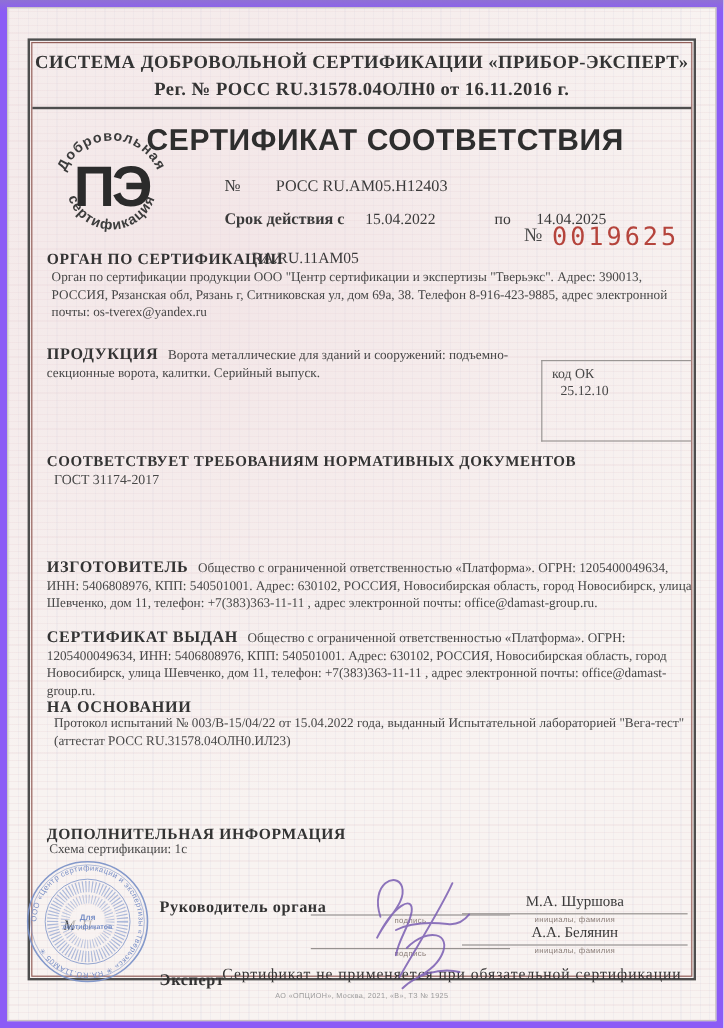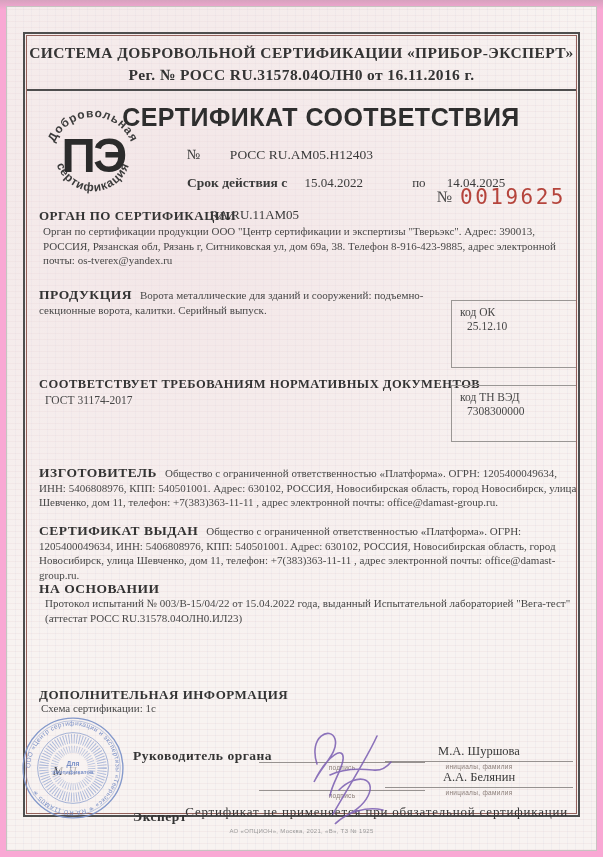--- a/index.html
+++ b/index.html
@@ -1,20 +1,20 @@
 <!DOCTYPE html>
 <html><head>
 <meta charset="utf-8">
 <style>
   html,body{margin:0;padding:0;}
   body{
     width:603px;height:857px;background:#ffffff;position:relative;overflow:hidden;
     font-family:"Liberation Serif", "DejaVu Serif", serif;color:#3c3c3c;
   }
-  .page{position:absolute;inset:0;background:#f9a8d4;}
+  .page{position:absolute;inset:0;background:#8b5cf6;}
   .page::before{content:"";position:absolute;left:0;right:0;top:0;height:10px;
     background:linear-gradient(180deg,rgba(150,150,150,.35),rgba(150,150,150,0));pointer-events:none;}
   .paper{
     position:absolute;inset:6px;border:1px solid #c7c3c1;
     background-color:#f8f3f1;
     background-image:
       radial-gradient(circle at 30% 25%, rgba(238,218,222,.55), rgba(238,218,222,0) 60%),
       repeating-linear-gradient(0deg, rgba(203,152,162,.10) 0 1px, rgba(0,0,0,0) 1px 6px),
       repeating-linear-gradient(90deg, rgba(152,162,203,.08) 0 1px, rgba(0,0,0,0) 1px 8px);
   }
@@ -143,24 +143,20 @@
         <p class="abs body-txt product-p" style="margin:0"><span class="inline-label">ПРОДУКЦИЯ</span><span>Ворота металлические для зданий и сооружений: подъемно-секционные ворота, калитки. Серийный выпуск.</span></p>
 
         <div class="abs codebox codebox1">
           <div class="cb-lbl">код ОК</div>
           <div class="cb-val">25.12.10</div>
         </div>
 
         <div class="abs sec-label conf-label">СООТВЕТСТВУЕТ ТРЕБОВАНИЯМ НОРМАТИВНЫХ ДОКУМЕНТОВ</div>
         <div class="abs body-txt conf-text">ГОСТ 31174-2017</div>
 
-        <div class="abs codebox codebox2">
-          <div class="cb-lbl">код ТН ВЭД</div>
-          <div class="cb-val">7308300000</div>
-        </div>
 
         <p class="abs body-txt manuf-p" style="margin:0"><span class="inline-label">ИЗГОТОВИТЕЛЬ</span><span>Общество с ограниченной ответственностью «Платформа». ОГРН: 1205400049634, ИНН: 5406808976, КПП: 540501001. Адрес: 630102, РОССИЯ, Новосибирская область, город Новосибирск, улица Шевченко, дом 11, телефон: +7(383)363-11-11 , адрес электронной почты: office@damast-group.ru.</span></p>
 
         <p class="abs body-txt issued-p" style="margin:0"><span class="inline-label">СЕРТИФИКАТ ВЫДАН</span><span>Общество с ограниченной ответственностью «Платформа». ОГРН: 1205400049634, ИНН: 5406808976, КПП: 540501001. Адрес: 630102, РОССИЯ, Новосибирская область, город Новосибирск, улица Шевченко, дом 11, телефон: +7(383)363-11-11 , адрес электронной почты: office@damast-group.ru.</span></p>
 
         <div class="abs sec-label basis-label">НА ОСНОВАНИИ</div>
         <div class="abs body-txt basis-text">Протокол испытаний № 003/В-15/04/22 от 15.04.2022 года, выданный Испытательной лабораторией "Вега-тест" (аттестат РОСС RU.31578.04ОЛН0.ИЛ23)</div>
 
         <div class="abs sec-label add-label">ДОПОЛНИТЕЛЬНАЯ ИНФОРМАЦИЯ</div>
         <div class="abs body-txt add-text">Схема сертификации: 1с</div>

